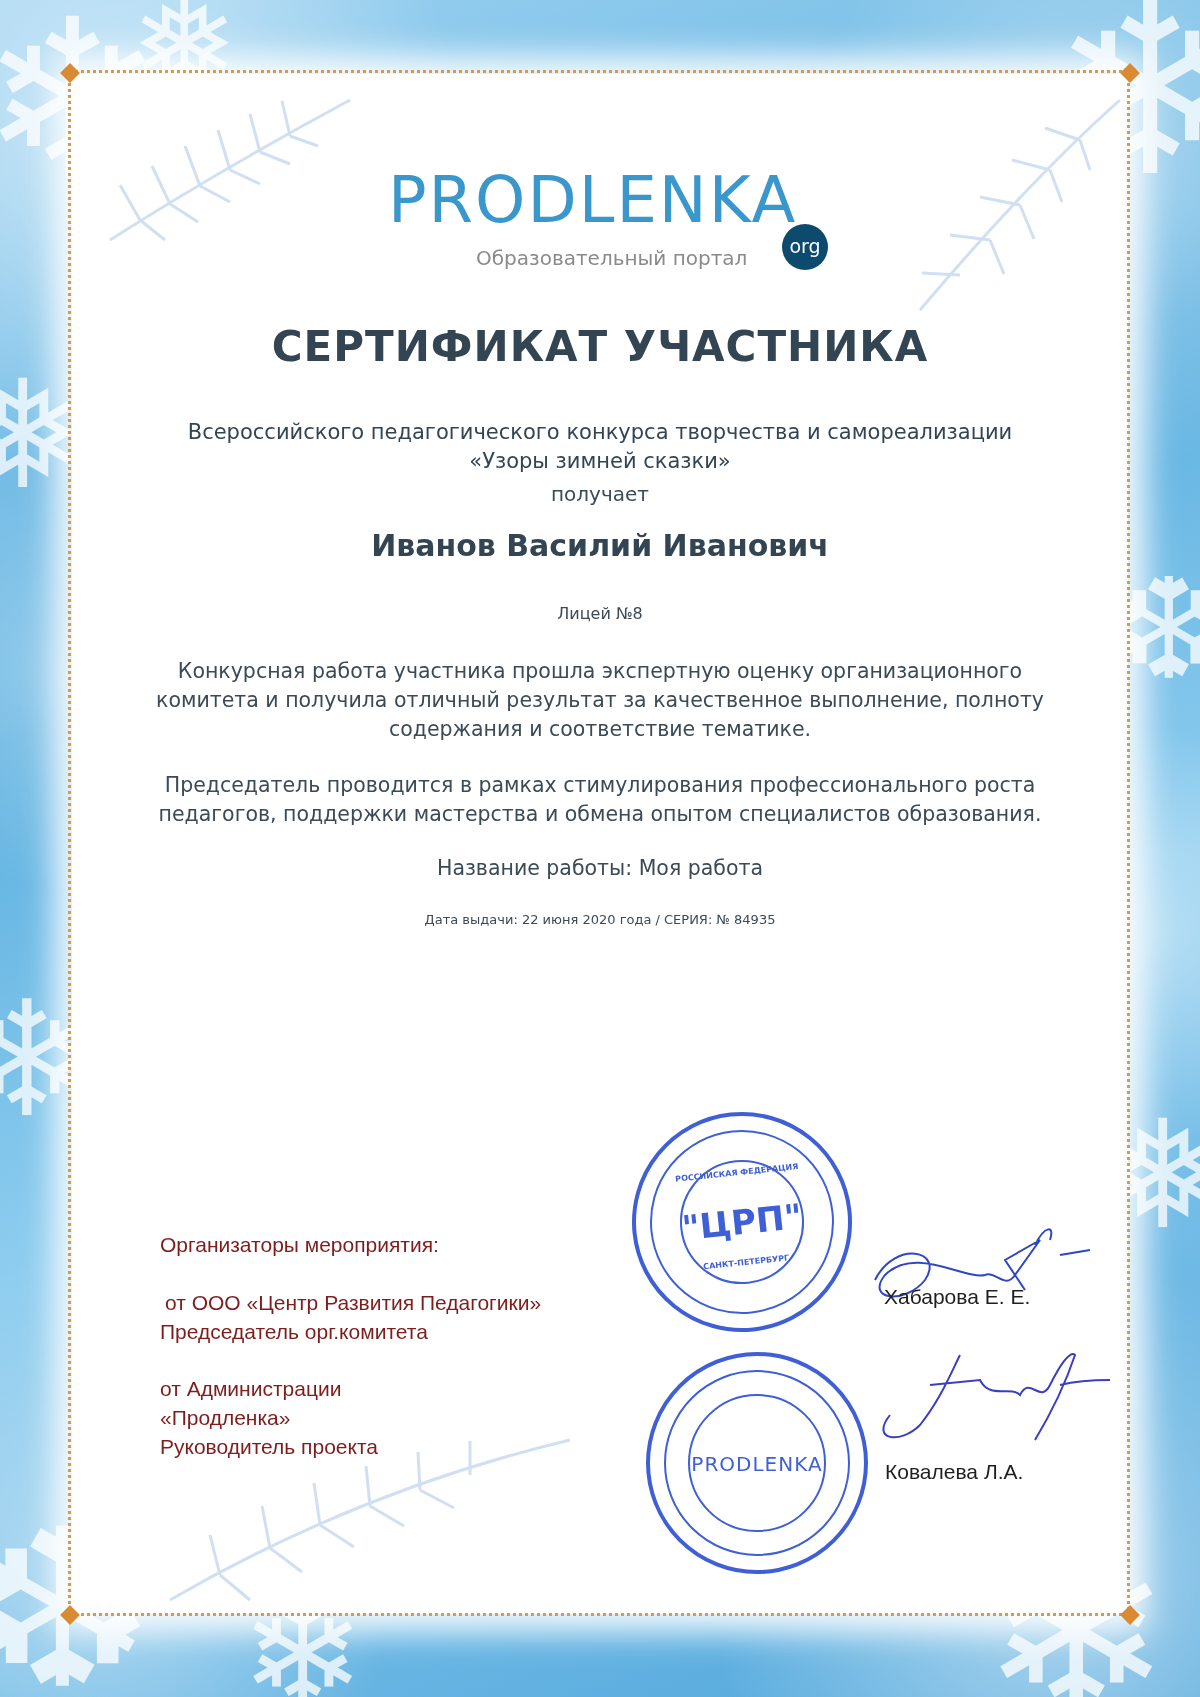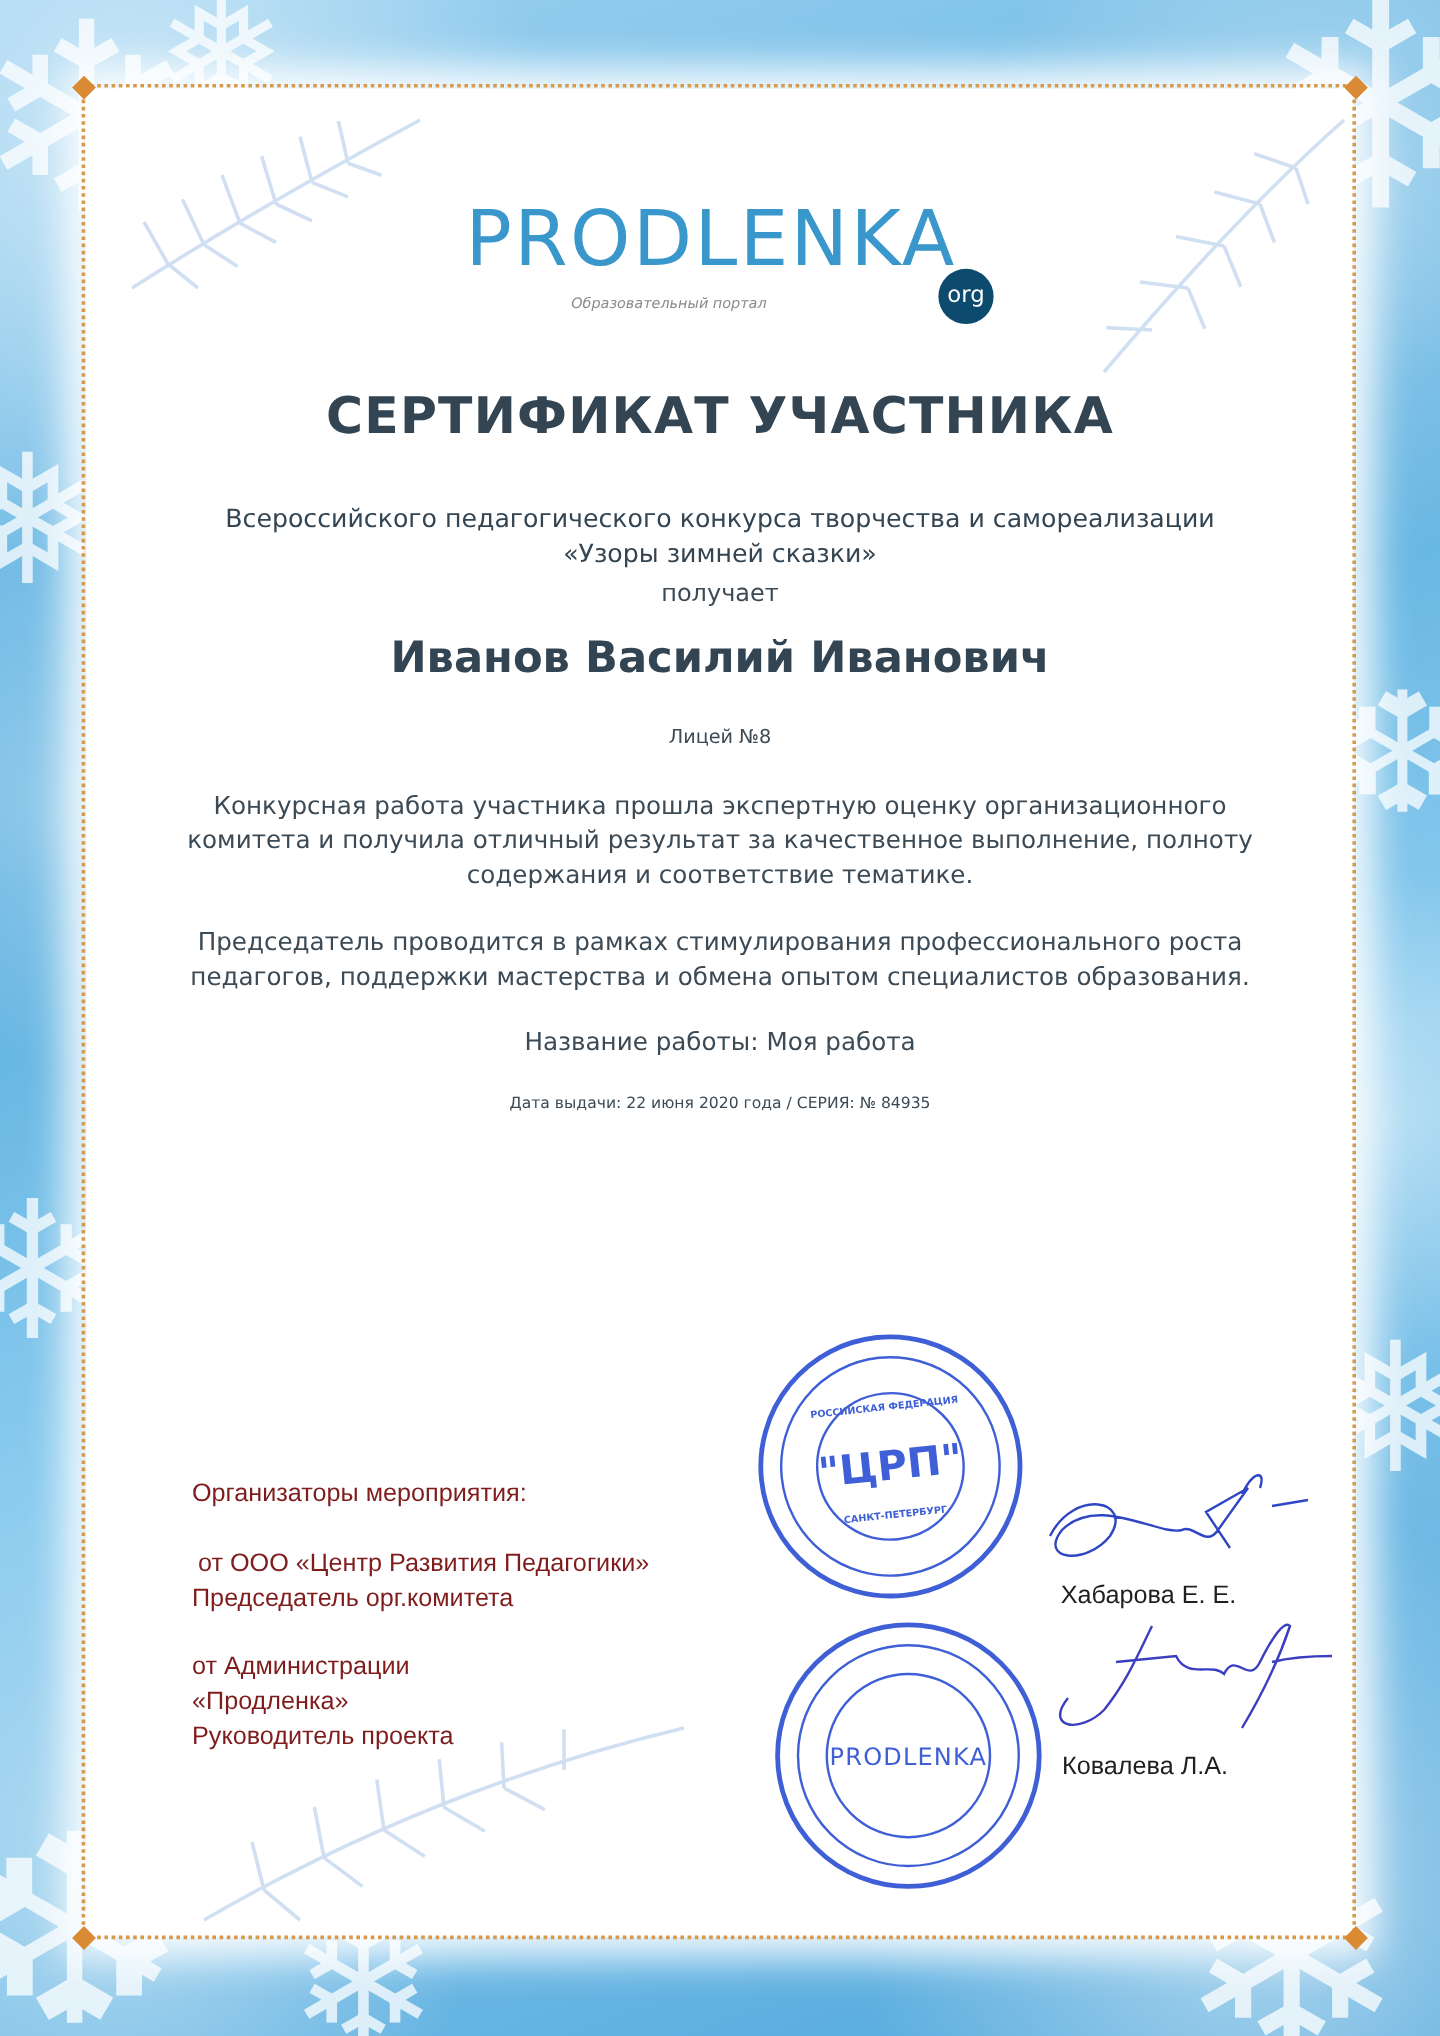--- a/index.html
+++ b/index.html
@@ -23,27 +23,27 @@
             border:3px dotted #d79a4c; box-sizing:border-box; pointer-events:none; }
   .corner { position:absolute; width:14px; height:14px; background:#d98a33;
             transform:rotate(45deg); }
   .branch { position:absolute; opacity:0.35; pointer-events:none; }
 
   .logo { position:absolute; left:388px; top:168px; width:450px; height:100px; }
   .logo-word { position:absolute; left:0; top:0; font-family:"DejaVu Sans", sans-serif;
                font-size:64px; letter-spacing:2px; color:#3a97cc; font-weight:normal; line-height:1; }
   .logo-org { position:absolute; left:394px; top:56px; width:46px; height:46px; border-radius:50%;
               background:#0c4a6e; color:#fff; font-size:19px; text-align:center; line-height:44px; }
-  .logo-sub { position:absolute; left:88px; top:78px; font-size:12px; color:#8a8a8a;font-style:italic; }
+  .logo-sub { position:absolute; left:88px; top:78px; font-size:20px; color:#8a8a8a; }
 
   .content { position:absolute; left:140px; width:920px; text-align:center; color:#3b4a55; }
   .title { top:322px; font-size:42px; font-weight:bold; color:#334552; letter-spacing:1px; }
   .subtitle { top:418px; font-size:21px; font-weight:normal; color:#334552; line-height:29px; }
   .gets { top:482px; font-size:20px; }
-  .name { top:528px; font-size:36px; font-weight:bold; color:#334552; }
+  .name { top:528px; font-size:30px; font-weight:bold; color:#334552; }
   .school { top:604px; font-size:16px; }
   .para1 { top:657px; font-size:20.5px; line-height:29px; }
   .para2 { top:771px; font-size:20.5px; line-height:29px; }
   .work { top:856px; font-size:20.5px; }
   .date { top:912px; font-size:13px; }
 
   .org { position:absolute; left:160px; color:#7f1d1d; font-family:"Liberation Sans", sans-serif;
          font-size:21px; line-height:29px; }
   .org-head { top:1230px; }
   .org1 { top:1288px; }
@@ -137,18 +137,18 @@
 
 <div class="stamp" style="left:646px;top:1352px;width:222px;height:222px;">
   <div class="stamp-inner" style="left:14px;top:14px;width:186px;height:186px;"></div>
   <div class="stamp-inner" style="left:38px;top:38px;width:138px;height:138px;"></div>
   <div class="stamp-text" style="top:96px;font-size:20px;font-weight:normal;letter-spacing:1px;">PRODLENKA</div>
 </div>
 
 <svg style="position:absolute;left:855px;top:1220px" width="240" height="100" viewBox="0 0 240 100">
   <path d="M20 60 C 40 20, 90 30, 70 60 C 50 85, 10 80, 30 55 C 60 25, 110 60, 130 55 C 140 50, 150 70, 160 55 L 185 20 L 150 40 L 170 70 M 180 25 C 190 5, 200 5, 195 20 M 205 35 L 235 30" fill="none" stroke="#2f46c4" stroke-width="2"></path>
 </svg>
-<div class="sig-name" style="left:884px;top:1318px;">Хабарова Е. Е.</div>
+<div class="sig-name" style="left:884px;top:1285px;">Хабарова Е. Е.</div>
 
 <svg style="position:absolute;left:860px;top:1345px" width="250" height="110" viewBox="0 0 250 110">
   <path d="M30 70 C 10 95, 40 100, 60 80 C 80 55, 90 30, 100 10 M 70 40 L 120 35 C 130 55, 150 40, 160 50 C 170 30, 180 60, 190 40 C 200 20, 210 5, 215 10 C 205 40, 190 70, 175 95 M 200 40 C 220 35, 240 35, 250 35" fill="none" stroke="#3a3fc0" stroke-width="2"></path>
 </svg>
 <div class="sig-name" style="left:885px;top:1460px;">Ковалева Л.А.</div>
 
 </body></html>

